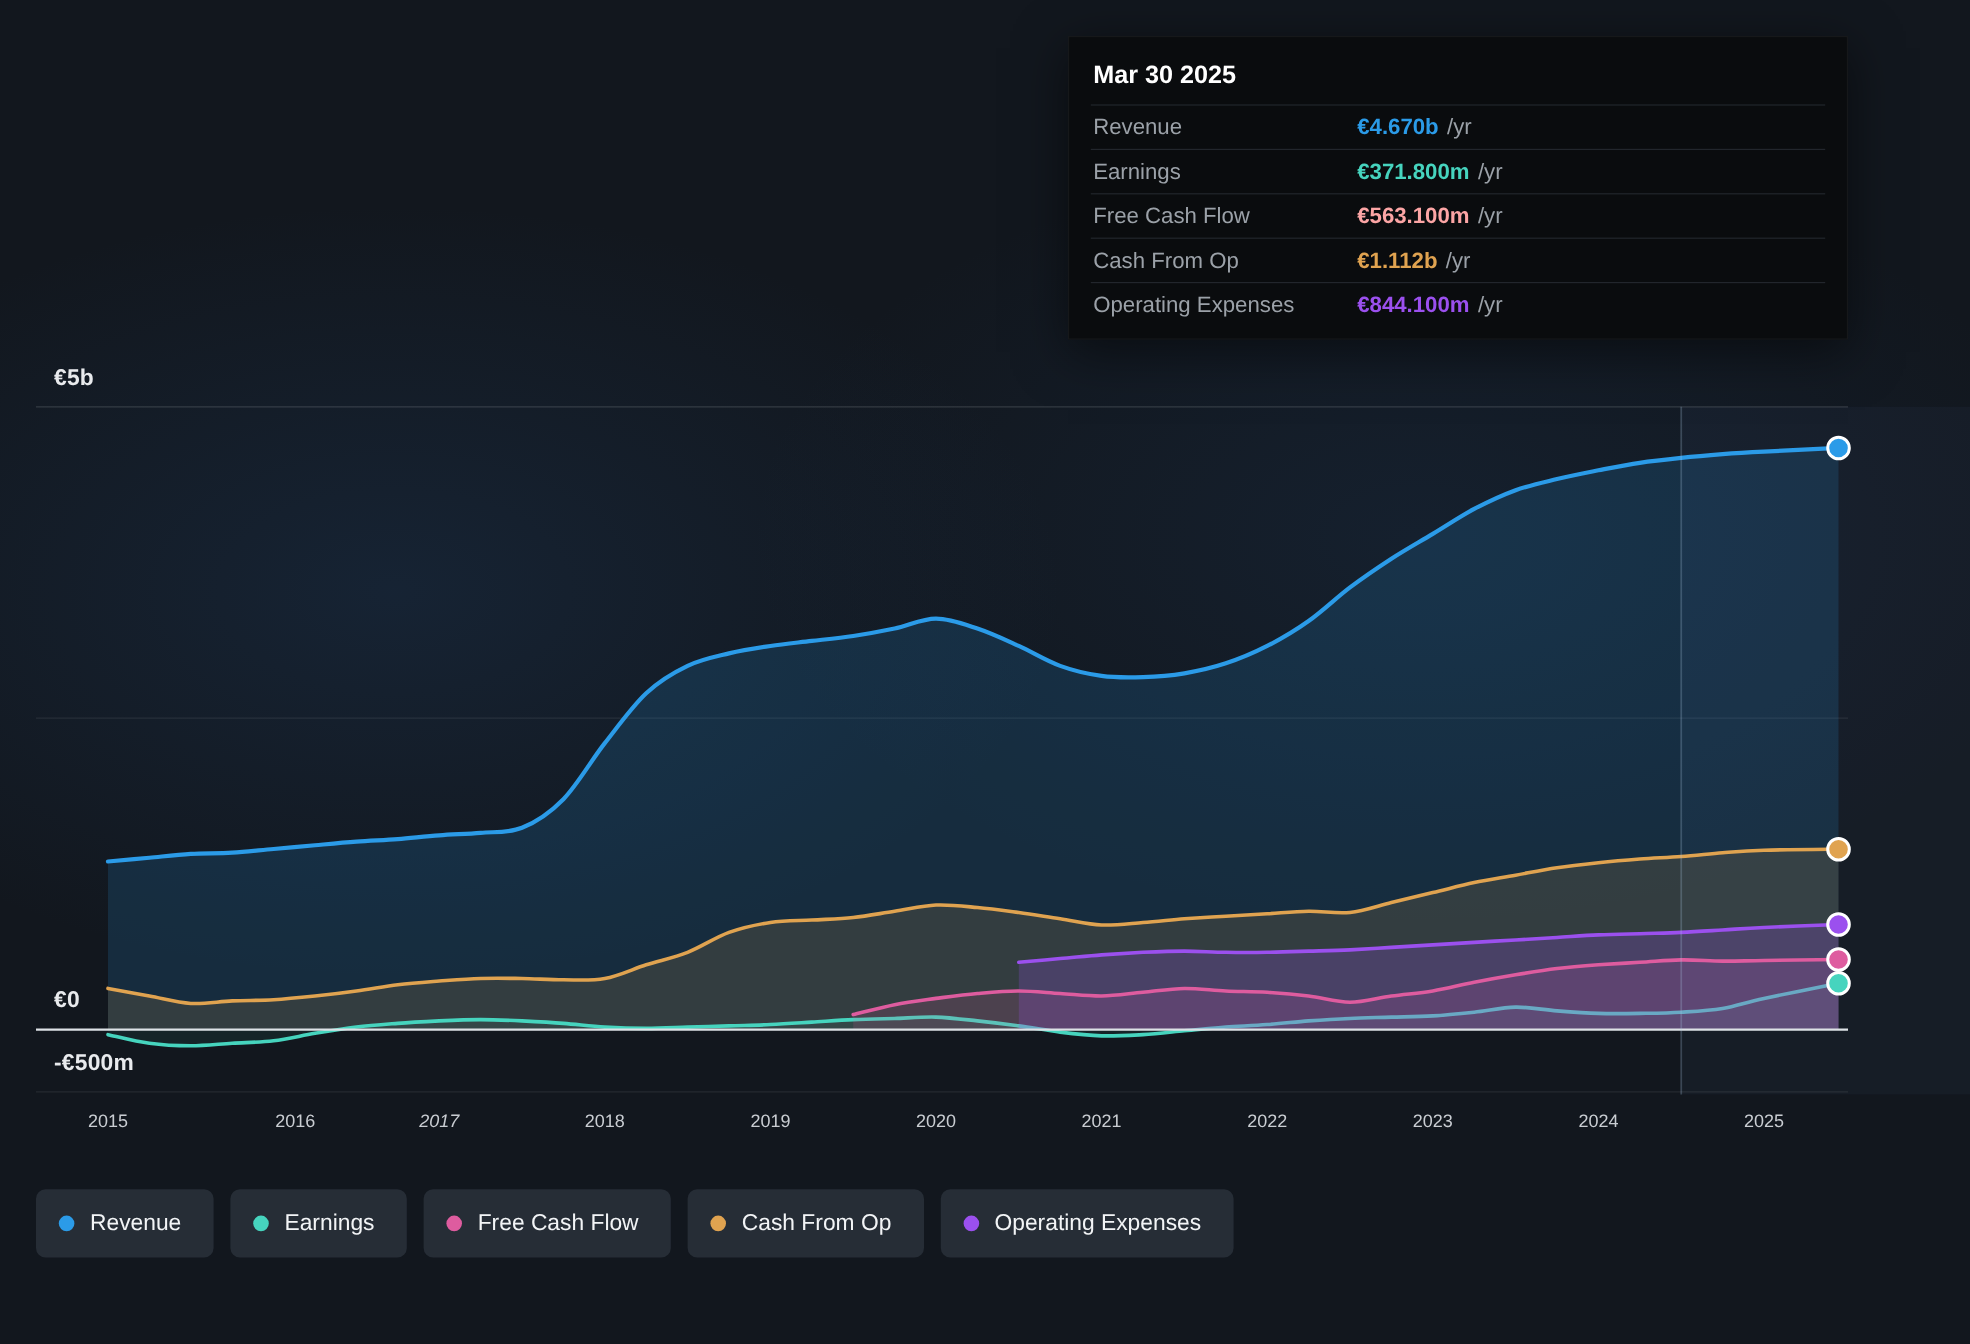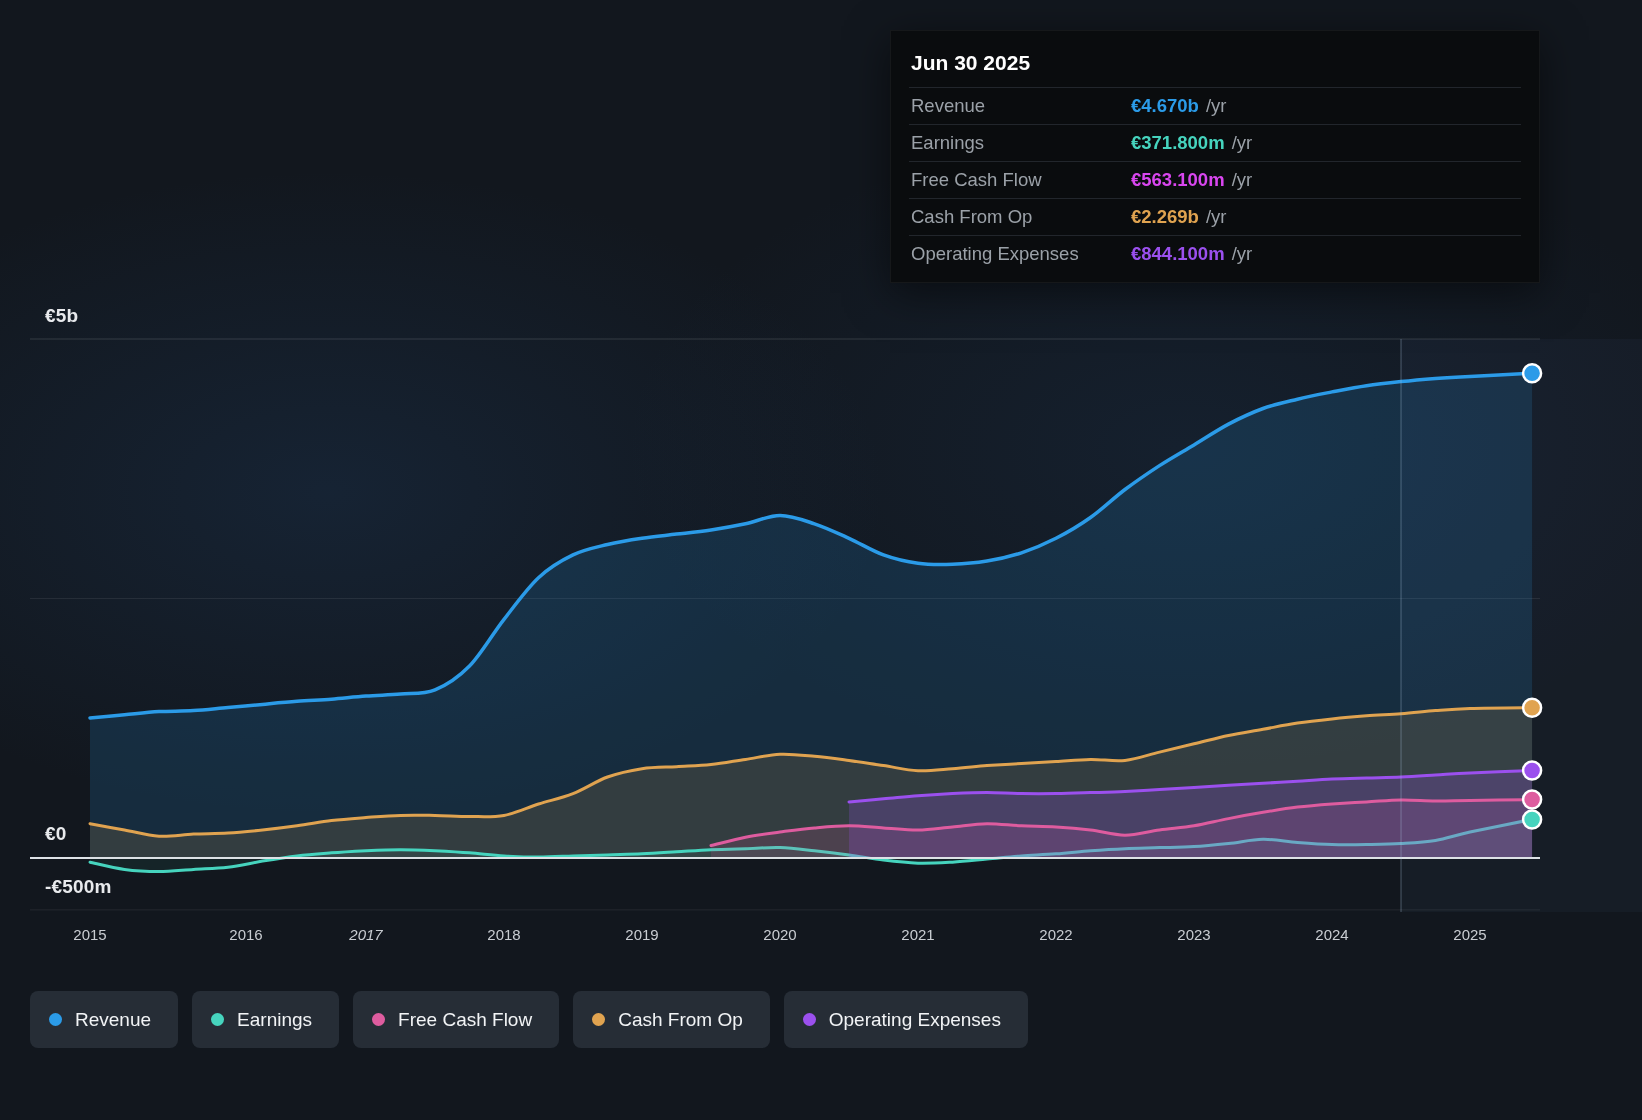--- a/index.html
+++ b/index.html
@@ -87,40 +87,40 @@
       <div class="xtick" style="left: 642px;">2019</div>
       <div class="xtick" style="left: 780px;">2020</div>
       <div class="xtick" style="left: 918px;">2021</div>
       <div class="xtick" style="left: 1056px;">2022</div>
       <div class="xtick" style="left: 1194px;">2023</div>
       <div class="xtick" style="left: 1332px;">2024</div>
       <div class="xtick" style="left: 1470px;">2025</div>
     </div>
 
   <div id="tooltip">
-    <div class="tt-title">Jun 30 2025</div>
+    <div class="tt-title">Mar 30 2025</div>
     <div id="tt-rows">
         <div class="tt-row">
           <span class="tt-label">Revenue</span>
           <span class="tt-value" style="color: rgb(43, 155, 232);">€4.670b</span>
           <span class="tt-suffix">/yr</span>
         </div>
         <div class="tt-row">
           <span class="tt-label">Earnings</span>
           <span class="tt-value" style="color: rgb(70, 212, 190);">€371.800m</span>
           <span class="tt-suffix">/yr</span>
         </div>
         <div class="tt-row">
           <span class="tt-label">Free Cash Flow</span>
-          <span class="tt-value" style="color: #d946ef;">€563.100m</span>
+          <span class="tt-value" style="color: #fca5a5;">€563.100m</span>
           <span class="tt-suffix">/yr</span>
         </div>
         <div class="tt-row">
           <span class="tt-label">Cash From Op</span>
-          <span class="tt-value" style="color: rgb(224, 163, 80);">€2.269b</span>
+          <span class="tt-value" style="color: rgb(224, 163, 80);">€1.112b</span>
           <span class="tt-suffix">/yr</span>
         </div>
         <div class="tt-row">
           <span class="tt-label">Operating Expenses</span>
           <span class="tt-value" style="color: rgb(155, 80, 238);">€844.100m</span>
           <span class="tt-suffix">/yr</span>
         </div>
       </div>
   </div>
 

